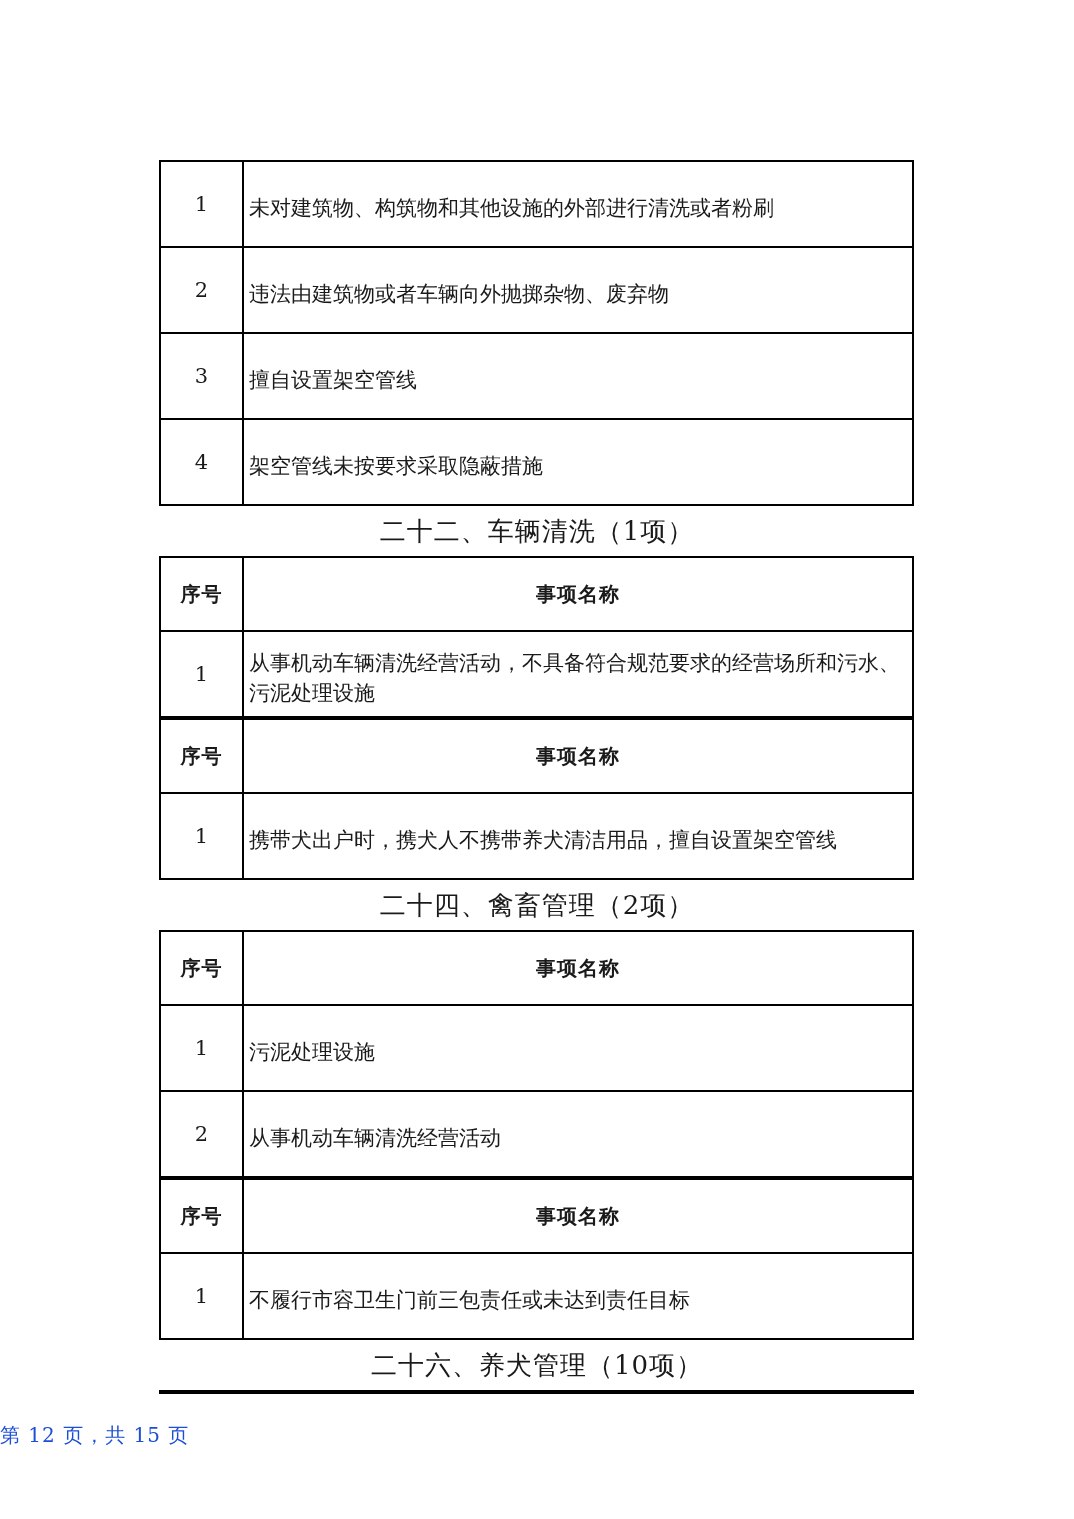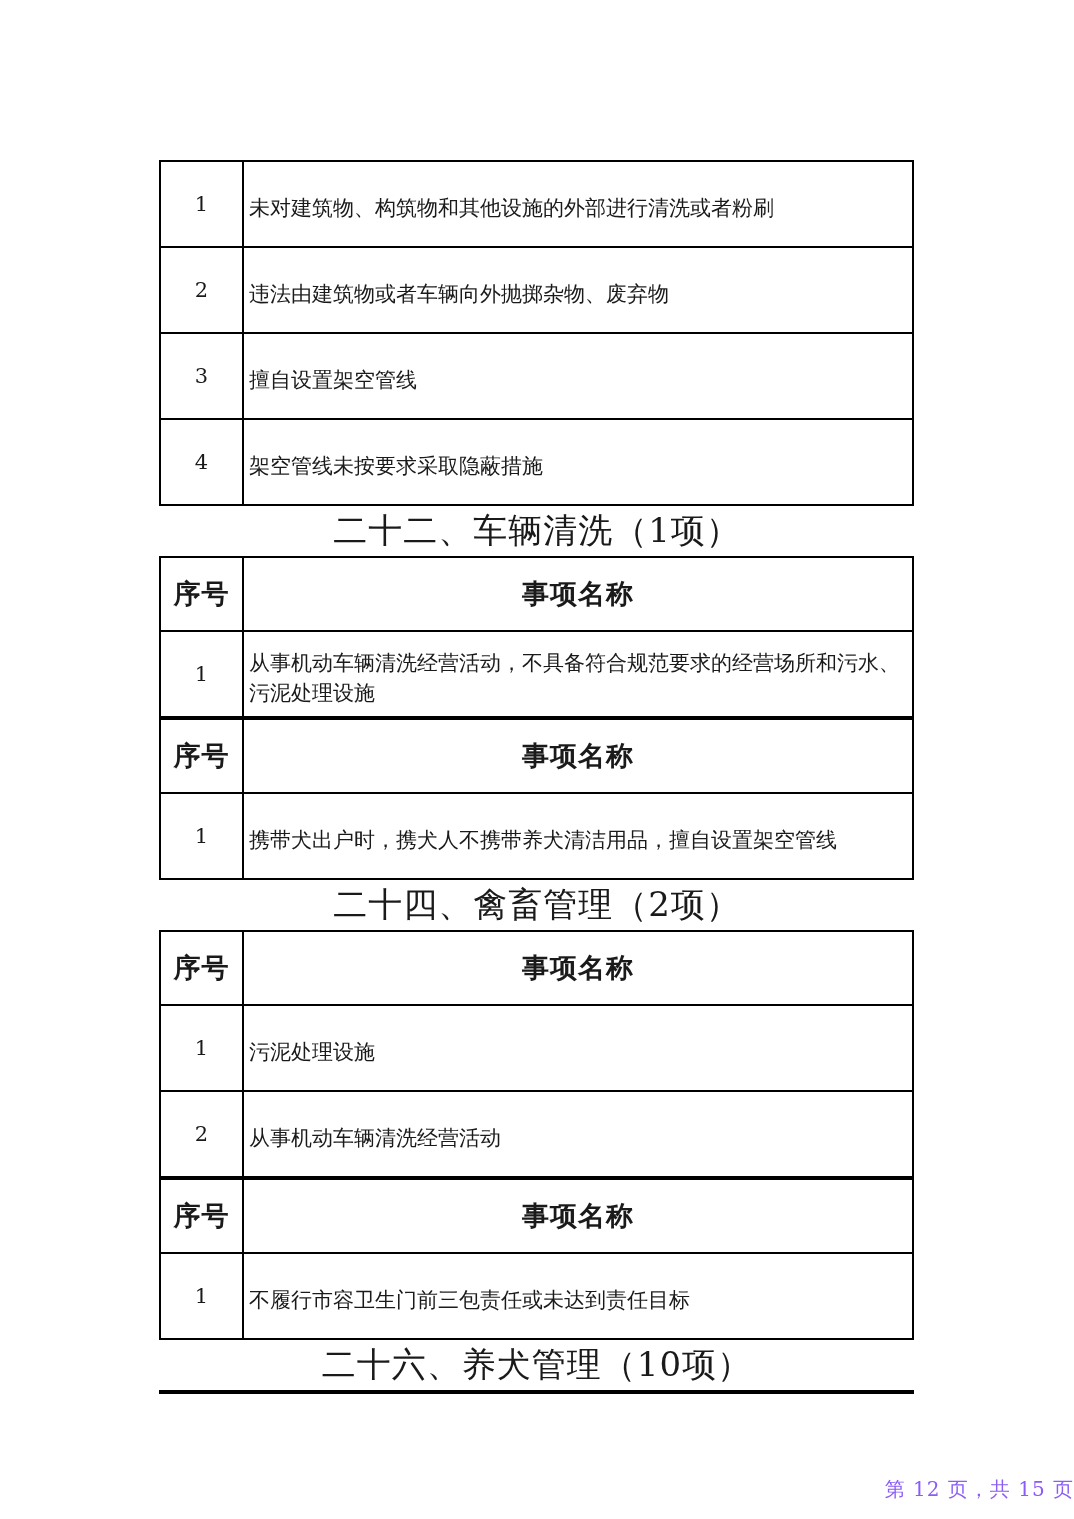--- a/index.html
+++ b/index.html
@@ -41,46 +41,46 @@
     font-size: 20px;
   }
   td.item-cell {
     padding: 10px 6px 2px 5px;
   }
   tr.data-row td { height: 72px; }
   tr.header-row td { height: 70px; }
   tr.header-row td {
     font-family: "Liberation Sans", sans-serif;
     font-weight: 700;
-    font-size: 27px;
+    font-size: 20px;
     text-align: center;
     letter-spacing: 1px;
   }
   .section-heading {
     height: 50px;
     display: flex;
     align-items: center;
     justify-content: center;
-    font-size: 34px;
+    font-size: 26px;
     color: #1a1a1a;
     letter-spacing: 1px;
   }
   .page-break-line {
     width: 755px;
     height: 0;
     border-top: 4px solid #000000;
   }
   .page-footer {
     position: absolute;
-    top: 1476px;
+    top: 1422px;
     left: 0;
     width: 100%;
-    text-align: right;
+    text-align: left;
     font-size: 20px;
-    color: #8b5cf6;
+    color: #1d4ed8;
     letter-spacing: 1px;
   }
 </style>
 </head>
 <body>
 
 <div class="page">
   <div class="content">
 
     <table class="items-table">

